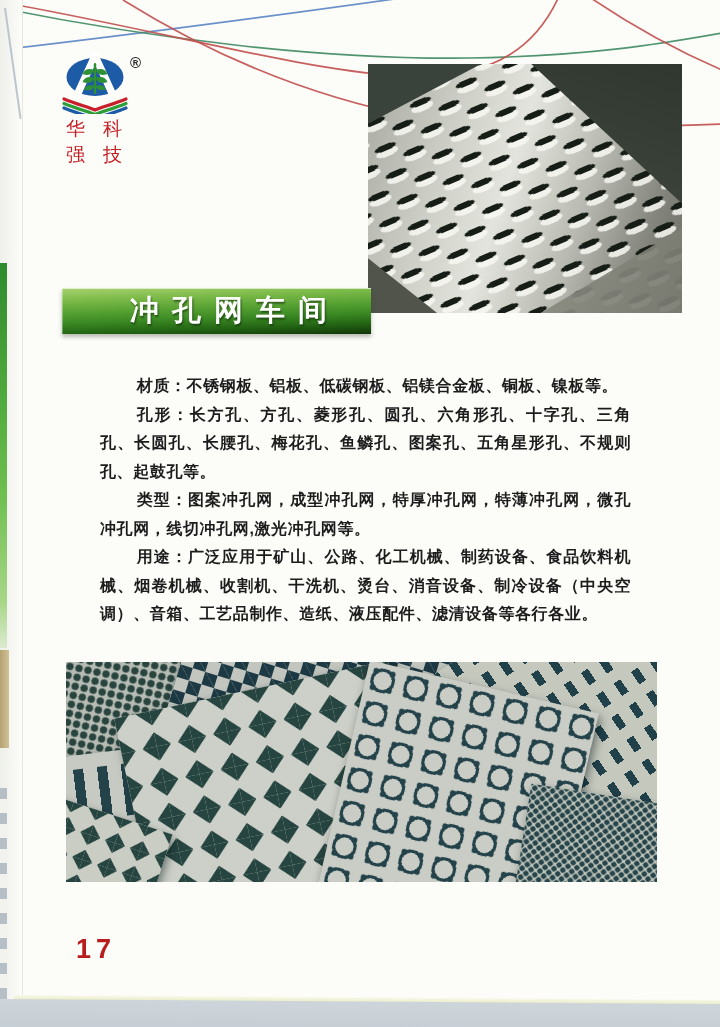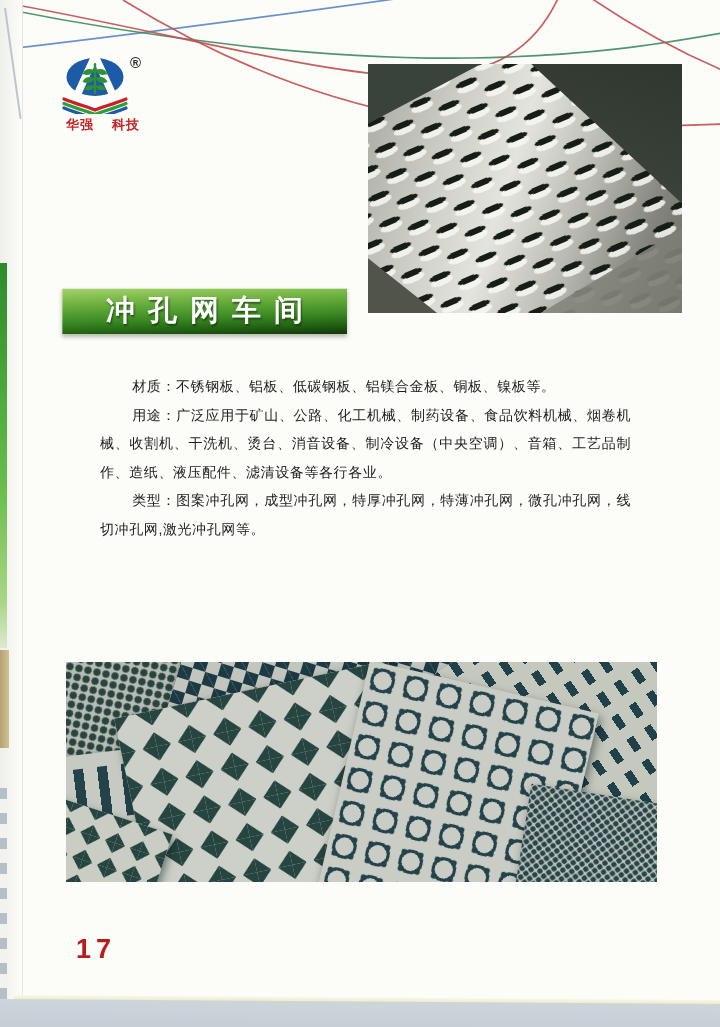--- a/index.html
+++ b/index.html
@@ -24,31 +24,31 @@
   .scan-bottom { position:absolute; left:-6px; top:999px; width:740px; height:42px; z-index:3;
     background:linear-gradient(180deg,#ced5da,#c2cbd2); transform:rotate(0.4deg); transform-origin:left top; }
   
   .curves { position:absolute; left:0; top:0; z-index:1; }
   .curves path { fill:none; stroke-width:1.7; opacity:.92; }
   
   .logo { position:absolute; left:58px; top:52px; width:100px; height:82px; z-index:2; }
   .logo-emblem { position:absolute; left:0; top:0; }
   .logo-reg { position:absolute; left:72px; top:2px; font-size:15px; color:#2b2b2b; font-weight:bold; }
   .logo-text { position:absolute; left:8px; top:64px; width:74px; display:flex; justify-content:space-between;
-    color:#c32126; font-weight:bold; font-size:13px; letter-spacing:1px; }
+    color:#c32126; font-weight:normal; font-size:19px; letter-spacing:1px; }
   
   .banner { position:absolute; left:62px; top:288px; width:285px; height:46px; z-index:2;
     display:flex; align-items:center; justify-content:center;
     background:linear-gradient(178deg,#a9d272 0%,#7dbb4a 22%,#55a032 45%,#3c8a24 62%,#226313 82%,#123508 100%);
-    box-shadow:0 3px 4px rgba(60,70,50,.35), inset 0 1px 0 rgba(255,255,255,.65), inset 1px 0 0 rgba(255,255,255,.3); }
+    box-shadow:0 3px 4px rgba(60,70,50,.35), inset 0 1px 0 rgba(255,255,255,.65), inset 1px 0 0 rgba(255,255,255,.3);padding-left:24px; }
   .banner-title { color:#ffffff; font-size:29px; font-weight:bold; letter-spacing:13px; margin-right:-13px;
     text-shadow:1px 2px 2px rgba(15,40,8,.6); white-space:nowrap; }
   
   .content { position:absolute; left:100px; top:372px; width:531px; z-index:2;
-    color:#1c1c1c; font-size:14px; font-weight:400; line-height:28.5px;
+    color:#1c1c1c; font-size:16px; font-weight:700; line-height:28.5px;
     letter-spacing:0.6px; text-align:justify; }
   .content p { margin:0; text-indent:2.3em; }
   
   .page-number { position:absolute; left:76px; top:934px; z-index:2;
     font-size:27px; font-weight:600; color:#b91c1c; letter-spacing:5px; }
   
   .photo-top { position:absolute; left:368px; top:64px; width:314px; height:249px; z-index:2; overflow:hidden;
     background:linear-gradient(108deg,#a7a9a0 0%,#cfd1c8 28%,#e3e4dd 45%,#b9bbb2 66%,#82847b 86%,#6b6d64 100%); }
   .pt-slots { position:absolute; left:-30%; top:-35%; width:175%; height:190%; transform:rotate(-23deg);
     background-image:
@@ -159,22 +159,23 @@
     <div class="pt-margin-br"></div>
     <div class="pt-dark-bl"></div>
   </div>
 
   <div class="banner">
     <span class="banner-title">冲孔网车间</span>
   </div>
 
   <div class="content">
     <p>材质：不锈钢板、铝板、低碳钢板、铝镁合金板、铜板、镍板等。</p>
+    <p>孔形：长方孔、方孔、菱形孔、圆孔、六角形孔、十字孔、三角孔、长圆孔、长腰孔、梅花孔、鱼鳞孔、图案孔、五角星形孔、不规则孔、起鼓孔等。</p>
+    <p>类型：图案冲孔网，成型冲孔网，特厚冲孔网，特薄冲孔网，微孔冲孔网，线切冲孔网,激光冲孔网等。</p>
     <p>用途：广泛应用于矿山、公路、化工机械、制药设备、食品饮料机械、烟卷机械、收割机、干洗机、烫台、消音设备、制冷设备（中央空调）、音箱、工艺品制作、造纸、液压配件、滤清设备等各行各业。</p>
-    <p>类型：图案冲孔网，成型冲孔网，特厚冲孔网，特薄冲孔网，微孔冲孔网，线切冲孔网,激光冲孔网等。</p>
   </div>
 
   <div class="photo-bottom">
     <div class="sheet sA"></div>
     <div class="sheet sB"></div>
     <div class="sheet sF"></div>
     <div class="sheet sC">
       <div class="sC-slots"></div>
       <div class="sC-dots"></div>
     </div>

